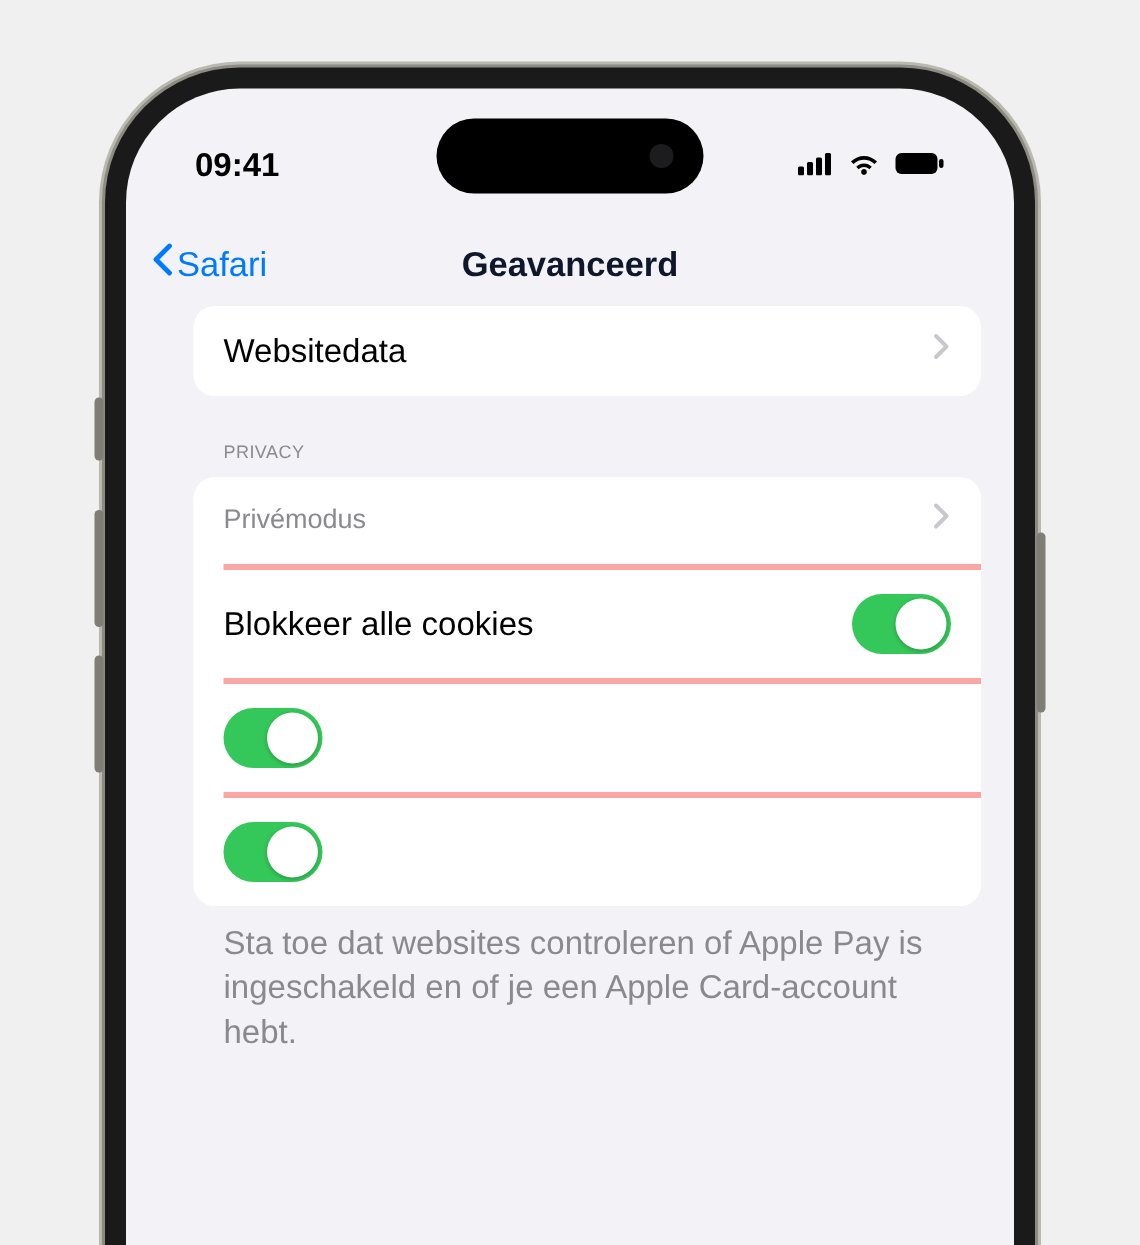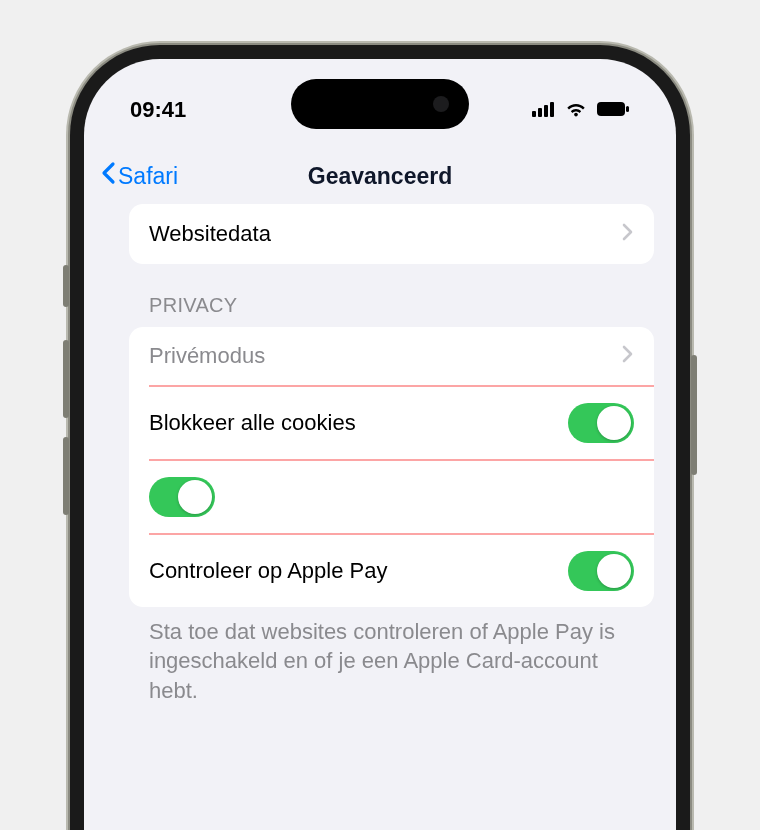--- a/index.html
+++ b/index.html
@@ -100,37 +100,37 @@
     left: 0; right: 0;
     padding: 0 22px;
     margin-left: 23px;
   }
   .group {
     background: #fff;
     border-radius: 14px;
     overflow: hidden;
   }
   .group-header {
-    font-size: 20px;
+    font-size: 12px;
     color: #8a8a8e;
     letter-spacing: 0.3px;
     padding: 30px 20px 10px;
     text-transform: uppercase;
   }
   .row {
     display: flex;
     align-items: center;
     justify-content: space-between;
     padding: 16px 20px;
     min-height: 58px;
     gap: 14px;
   }
-  .row + .row { border-top: 2px solid #fca5a5; margin-left: 20px; padding-left: 0; }
+  .row + .row { border-top: 4px solid #fca5a5; margin-left: 20px; padding-left: 0; }
   .row .label { font-size: 22px; color: #000; line-height: 1.25; }
-  .row .value { font-size: 22px; color: #8a8a8e; flex-shrink:0;text-align:right; }
+  .row .value { font-size: 18px; color: #8a8a8e; flex-shrink:0;text-align:right; }
   .chevron { flex-shrink: 0; }
   .toggle {
     width: 66px; height: 40px;
     background: #34c759;
     border-radius: 20px;
     position: relative;
     flex-shrink: 0;
   }
   .toggle .knob {
     position: absolute;
@@ -225,21 +225,20 @@
           <div class="toggle">
               <div class="knob"></div>
             </div>
         </div>
         <div class="row">
           <div class="toggle">
               <div class="knob"></div>
             </div>
         </div>
         <div class="row">
-          <span class="label">Controleer op Apple Pay</span>
           <div class="toggle">
               <div class="knob"></div>
             </div>
         </div>
       </div>
 
       <div class="footer-text">
         <span>Sta toe dat websites controleren of Apple Pay is ingeschakeld en of je een Apple Card-account hebt.</span>
         <br>
       </div>

